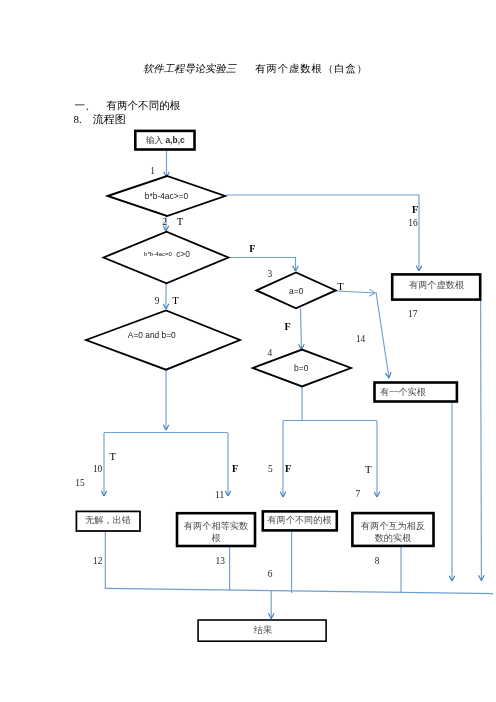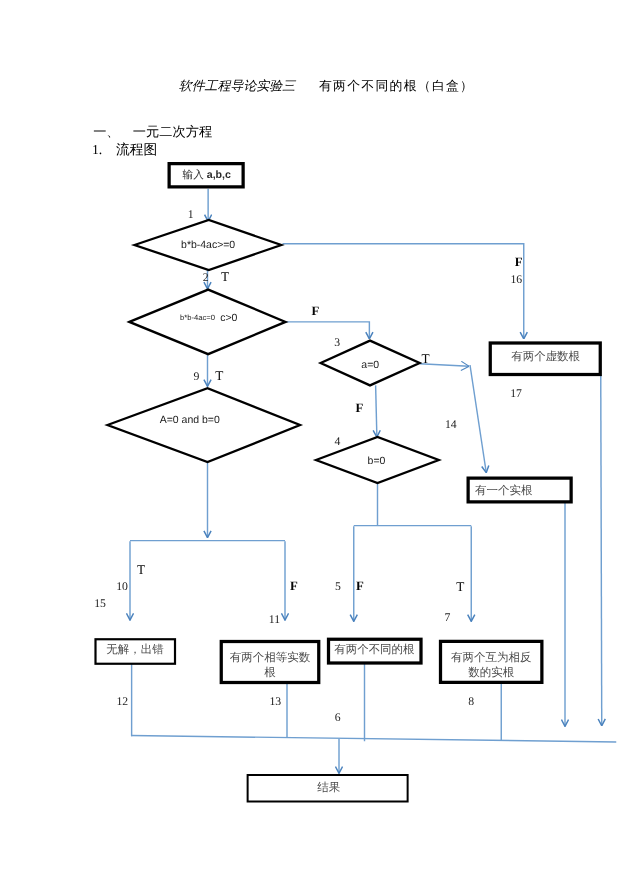--- a/index.html
+++ b/index.html
@@ -16,23 +16,23 @@
   .nd-sm{font-family:"Liberation Sans",sans-serif;font-size:6.1px;fill:#1a1a1a;text-anchor:middle;}
   .bx{font-family:"Liberation Serif",serif;font-size:9.2px;fill:#4a4a4a;text-anchor:middle;}
   .bxs{font-family:"Liberation Sans",sans-serif;font-size:8.5px;fill:#2a2a2a;text-anchor:middle;}
   .lb{font-family:"Liberation Serif",serif;font-size:9.4px;fill:#1c1c1c;text-anchor:middle;}
   .lbb{font-family:"Liberation Serif",serif;font-size:10.6px;fill:#080808;text-anchor:middle;}
   .lbf{font-family:"Liberation Serif",serif;font-size:10.2px;font-weight:bold;fill:#050505;text-anchor:middle;}
 </style>
 </head>
 <body>
 
-<div class="doc-title"><span class="t1">软件工程导论实验三</span><span class="t2">有两个不同的根（白盒）</span></div>
-<div class="h1">一、    一元二次方程</div>
-<div class="h2">1.　流程图</div>
+<div class="doc-title"><span class="t1">软件工程导论实验三</span><span class="t2">有两个虚数根（白盒）</span></div>
+<div class="h1">一、    有两个不同的根</div>
+<div class="h2">8.　流程图</div>
 
 <svg class="chart" width="496" height="702" viewBox="0 0 496 702">
   <defs>
     <marker id="ah" viewBox="0 0 14 14" refX="13" refY="7" markerWidth="6" markerHeight="6" orient="auto-start-reverse">
       <path d="M2.2,1.2 L13.2,7 L2.2,12.8" fill="none" stroke="#4a82bd" stroke-width="2.4" stroke-linecap="butt"></path>
     </marker>
     <marker id="ah2" viewBox="0 0 12 12" refX="11.2" refY="6" markerWidth="6.6" markerHeight="6.6" orient="auto-start-reverse">
       <path d="M1.5,0.2 L11.8,6 L1.5,11.8" fill="none" stroke="#4f86c0" stroke-width="1.3"></path>
     </marker>
   </defs>

